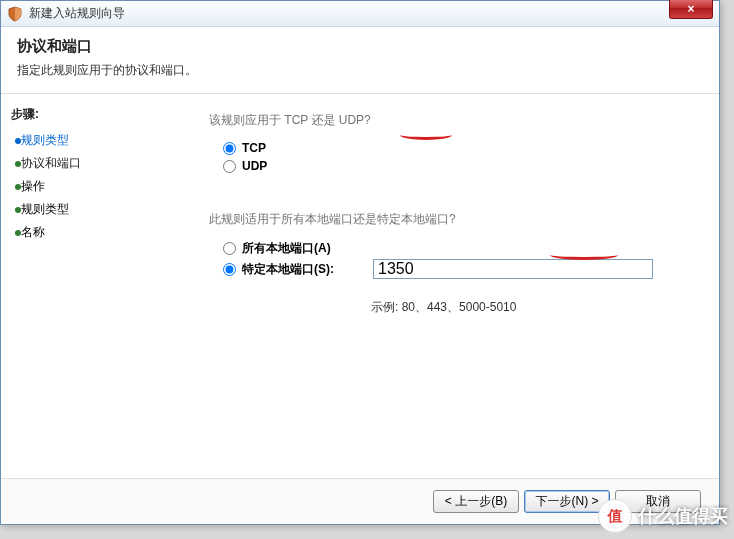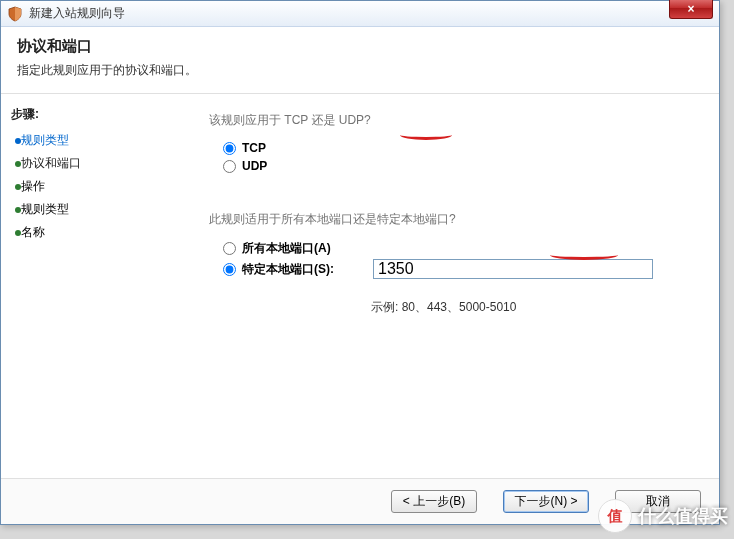--- a/index.html
+++ b/index.html
@@ -142,21 +142,21 @@
   }
   .footer {
     position: absolute;
     bottom: 0; left: 0; right: 0;
     height: 46px;
     border-top: 1px solid #e0e0e0;
     display: flex;
     align-items: center;
     justify-content: flex-end;
     padding: 0 18px;
-    gap: 26px;
+    gap: 5px;
     background: #fafafa;
   }
   .btn {
     min-width: 86px;
     height: 23px;
     border: 1px solid #8a8a8a;
     border-radius: 3px;
     background: linear-gradient(#fdfdfd, #e6e6e6);
     font-size: 12px;
     padding: 0 10px;

